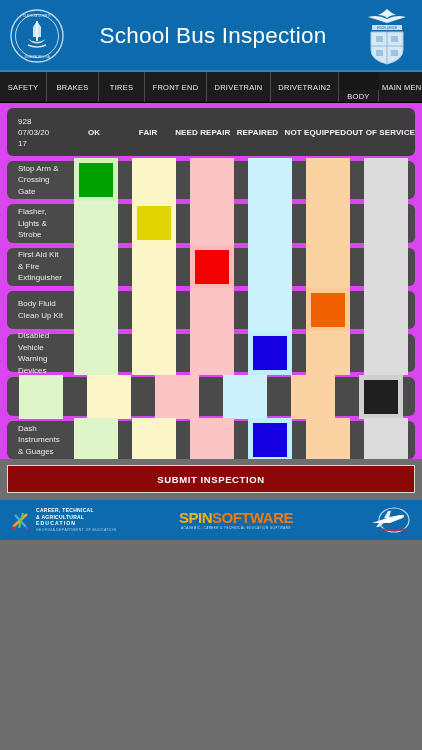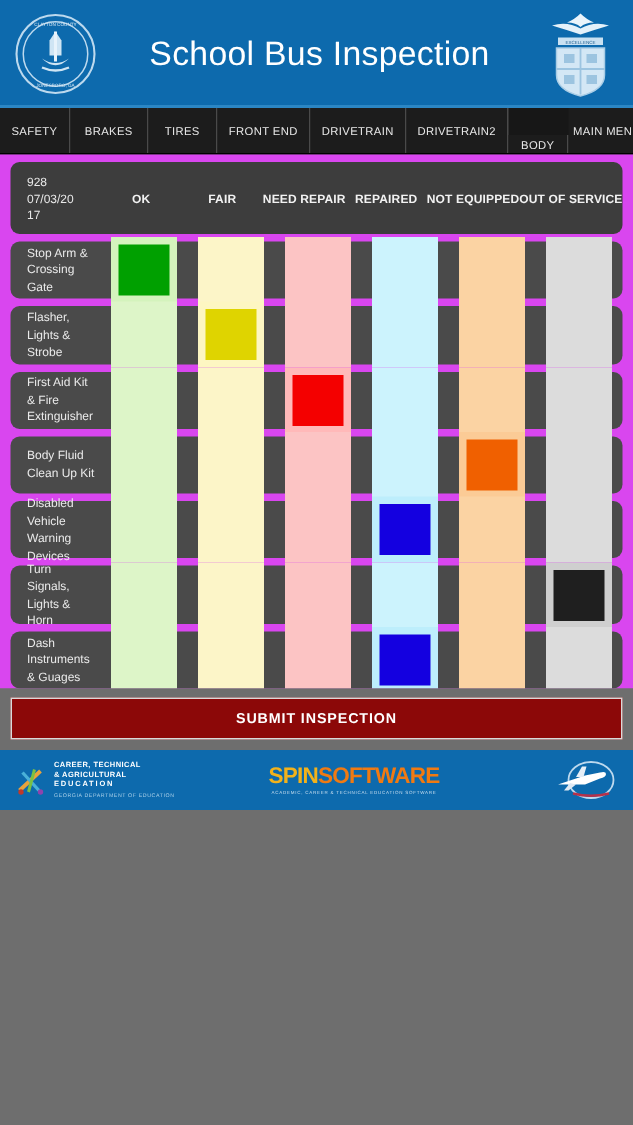--- a/index.html
+++ b/index.html
@@ -331,21 +331,20 @@
             </div>
             <div class="swatchcell">
               <div class="swatch" style="background: rgb(251, 211, 163);"></div>
             </div>
             <div class="swatchcell">
               <div class="swatch" style="background: rgb(220, 220, 220);"></div>
             </div>
           </div>
         </div>
         <div class="row">
-          <div class="rowlabel">Turn Signals, Lights &amp; Horn</div>
           <div class="swatches">
             <div class="swatchcell">
               <div class="swatch" style="background: rgb(221, 245, 200);"></div>
             </div>
             <div class="swatchcell">
               <div class="swatch" style="background: rgb(252, 245, 200);"></div>
             </div>
             <div class="swatchcell">
               <div class="swatch" style="background: rgb(252, 196, 196);"></div>
             </div>

